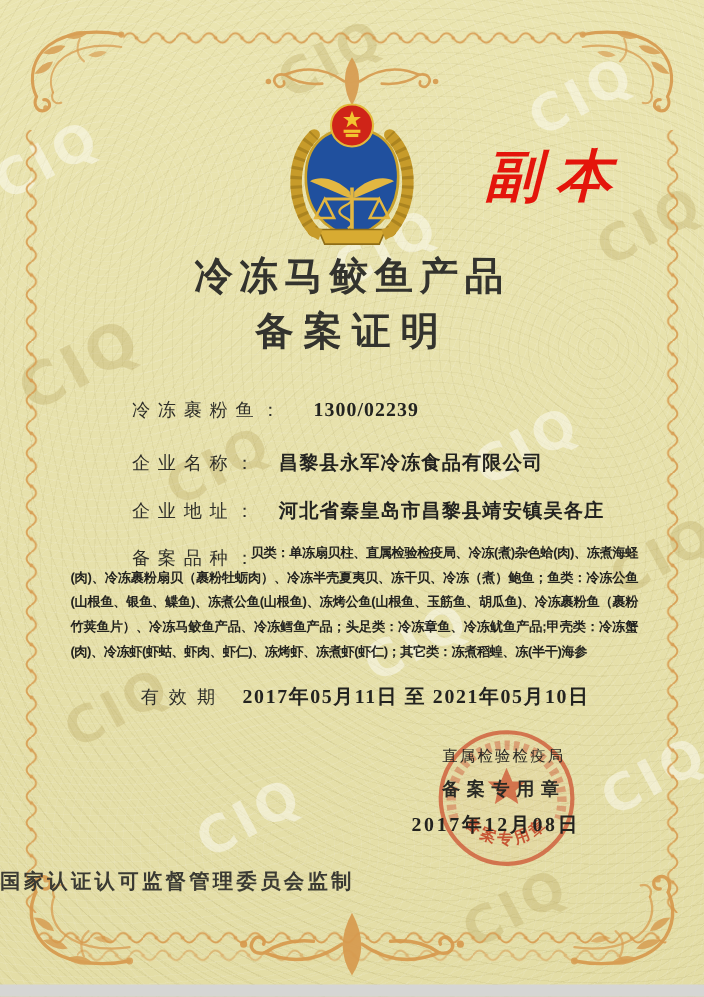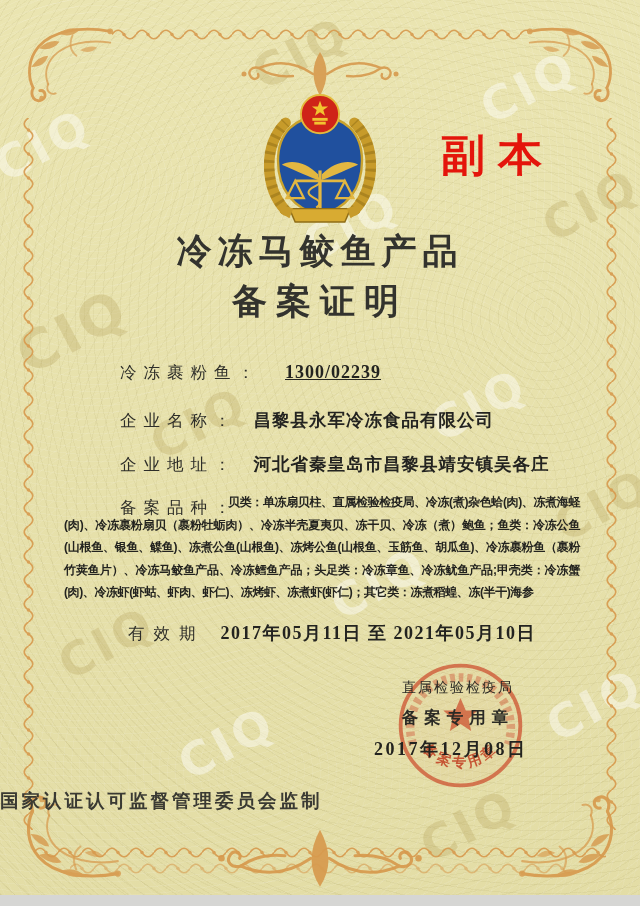--- a/index.html
+++ b/index.html
@@ -37,31 +37,31 @@
   .corner-tl{left:20px;top:22px}
   .corner-tr{right:20px;top:22px;transform:scaleX(-1)}
   .corner-bl{left:18px;bottom:22px;transform:scaleY(-1);width:104px;height:104px}
   .corner-br{right:18px;bottom:22px;transform:scale(-1,-1);width:104px;height:104px}
   .medallion-top{position:absolute;left:50%;top:48px;transform:translateX(-50%);width:170px;height:54px;opacity:.9}
   .medallion-bottom{position:absolute;left:50%;bottom:14px;transform:translateX(-50%) scaleY(-1);width:230px;height:70px;opacity:.92}
   .grey-strip{position:absolute;left:0;bottom:0;width:640px;height:11px;background:#d6d6d4;}
   
   .emblem{position:absolute;left:257px;top:88px;width:126px;height:140px}
   
-  .copy-label{position:absolute;left:441px;top:126px;font-size:44px;font-weight:700;
-      letter-spacing:13px;color:#e4150b;}
+  .copy-label{position:absolute;left:441px;top:126px;font-size:51px;font-weight:700;
+      letter-spacing:13px;color:#e4150b;font-style:italic;}
   .title1{position:absolute;left:0;top:228px;width:640px;text-align:center;
       font-size:35px;font-weight:600;letter-spacing:6px;color:#33332e;}
   .title2{position:absolute;left:0;top:278px;width:640px;text-align:center;
       font-size:35px;font-weight:600;letter-spacing:9px;color:#33332e;}
   .flabel{font-size:16.5px;letter-spacing:7px;color:#2e2e29;}
   .fvalue{font-family:"Liberation Sans","DejaVu Sans",sans-serif;font-weight:700;color:#232320;}
   .row{position:absolute;left:120px;white-space:nowrap;}
   .row-no{top:362px}.row-name{top:408px}.row-addr{top:452px}
-  .row-no .fvalue{margin-left:24px;font-family:"Liberation Serif","DejaVu Serif",serif;font-size:18px;letter-spacing:1px;text-decoration:underline;}
+  .row-no .fvalue{margin-left:24px;font-family:"Liberation Serif","DejaVu Serif",serif;font-size:18px;letter-spacing:1px;}
   .row-name .fvalue{margin-left:16px;font-size:17.5px;letter-spacing:1px;}
   .row-addr .fvalue{margin-left:16px;font-size:17.5px;letter-spacing:1px;}
   .varieties-label{position:absolute;left:120px;top:497px;font-size:16.5px;letter-spacing:7px;color:#2e2e29;}
   .varieties-text{position:absolute;left:64px;top:491px;width:516px;
       font-family:"Liberation Sans","DejaVu Sans",sans-serif;font-weight:700;
       font-size:12px;line-height:22.5px;letter-spacing:-0.4px;color:#23231f;
       text-indent:164px;text-align:justify;}
   .row-validity{position:absolute;left:128px;top:621px;white-space:nowrap;}
   .row-validity .flabel{letter-spacing:9px;}
   .row-validity .fvalue{margin-left:16px;font-family:Liberation Serif, serif;

